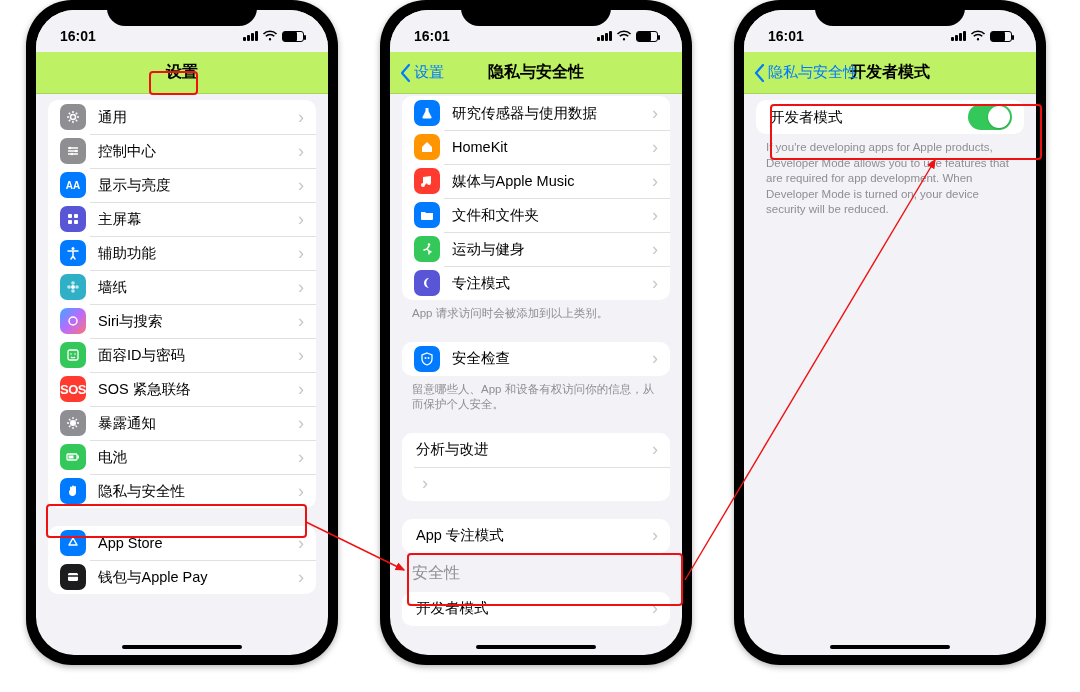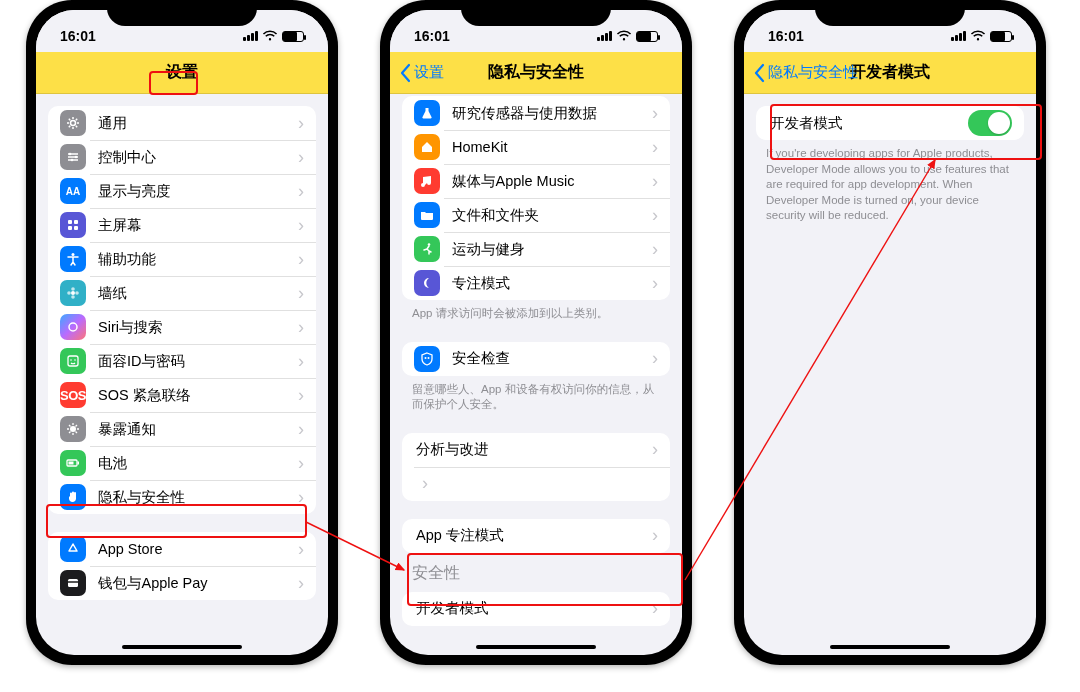--- a/index.html
+++ b/index.html
@@ -65,38 +65,38 @@
   .sig i:nth-child(1){height:4px}.sig i:nth-child(2){height:6px}.sig i:nth-child(3){height:8px}.sig i:nth-child(4){height:10px}
   .batt { width: 22px; height: 11px; border:1px solid #000; border-radius:3px; position:relative; }
   .batt::after { content:''; position:absolute; right:-3px; top:3px; width:2px; height:5px; background:#000; border-radius:1px;}
   .batt i { display:block; width:70%; height:100%; background:#000; border-radius:1px;}
   .nav-bar {
     height: 42px;
     display: flex;
     align-items: center;
     justify-content: center;
     position: relative;
-    background: #fde047;
+    background: #bef264;
     border-bottom: .5px solid rgba(0,0,0,.12);
   }
   .nav-title { font-size: 16px; font-weight: 600; }
   .nav-back {
     position: absolute; left: 8px; top: 0; bottom: 0;
     display: flex; align-items: center; gap: 2px;
     color: #007aff; font-size: 15px;
   }
   .nav-back svg { width: 14px; height: 20px; }
   .content { flex: 1; overflow-y: hidden; padding: 0 0 8px; }
   .group {
     margin: 18px 12px 0;
     background: #fff;
     border-radius: 10px;
     overflow: hidden;
   }
-  .group.first { margin-top: 12px; }
+  .group.first { margin-top: 6px; }
   .group.tight { margin-top: 8px; }
   .row {
     display: flex;
     align-items: center;
     min-height: 34px;
     padding: 4px 12px 4px 12px;
     position: relative;
   }
   .row + .row::before {
     content: '';

